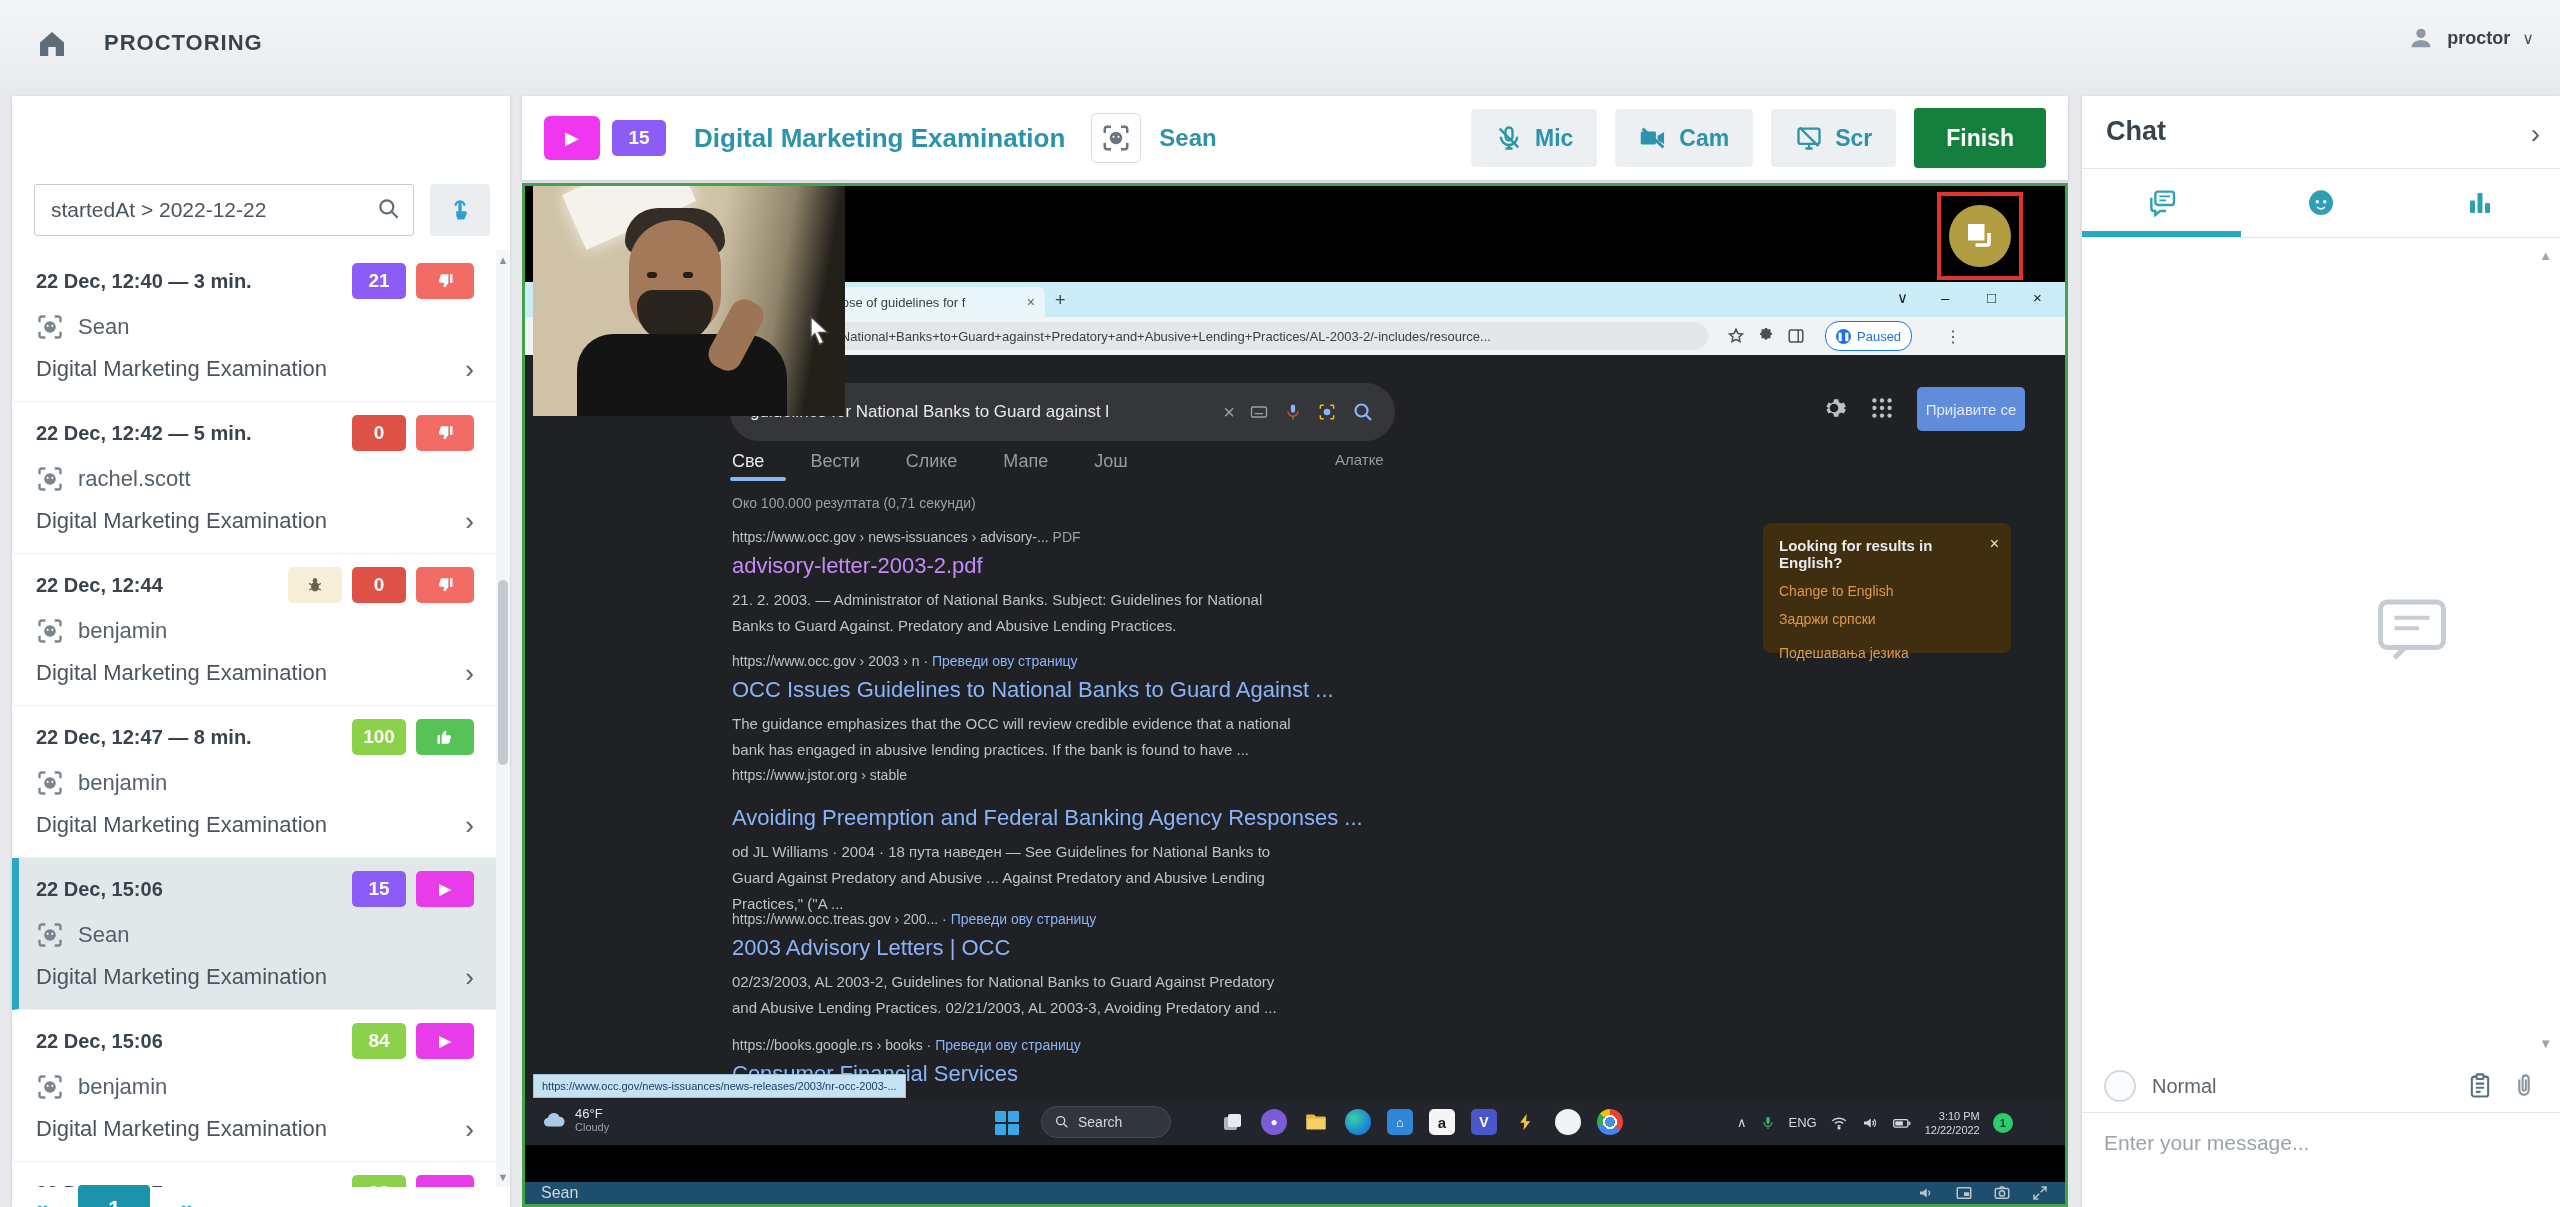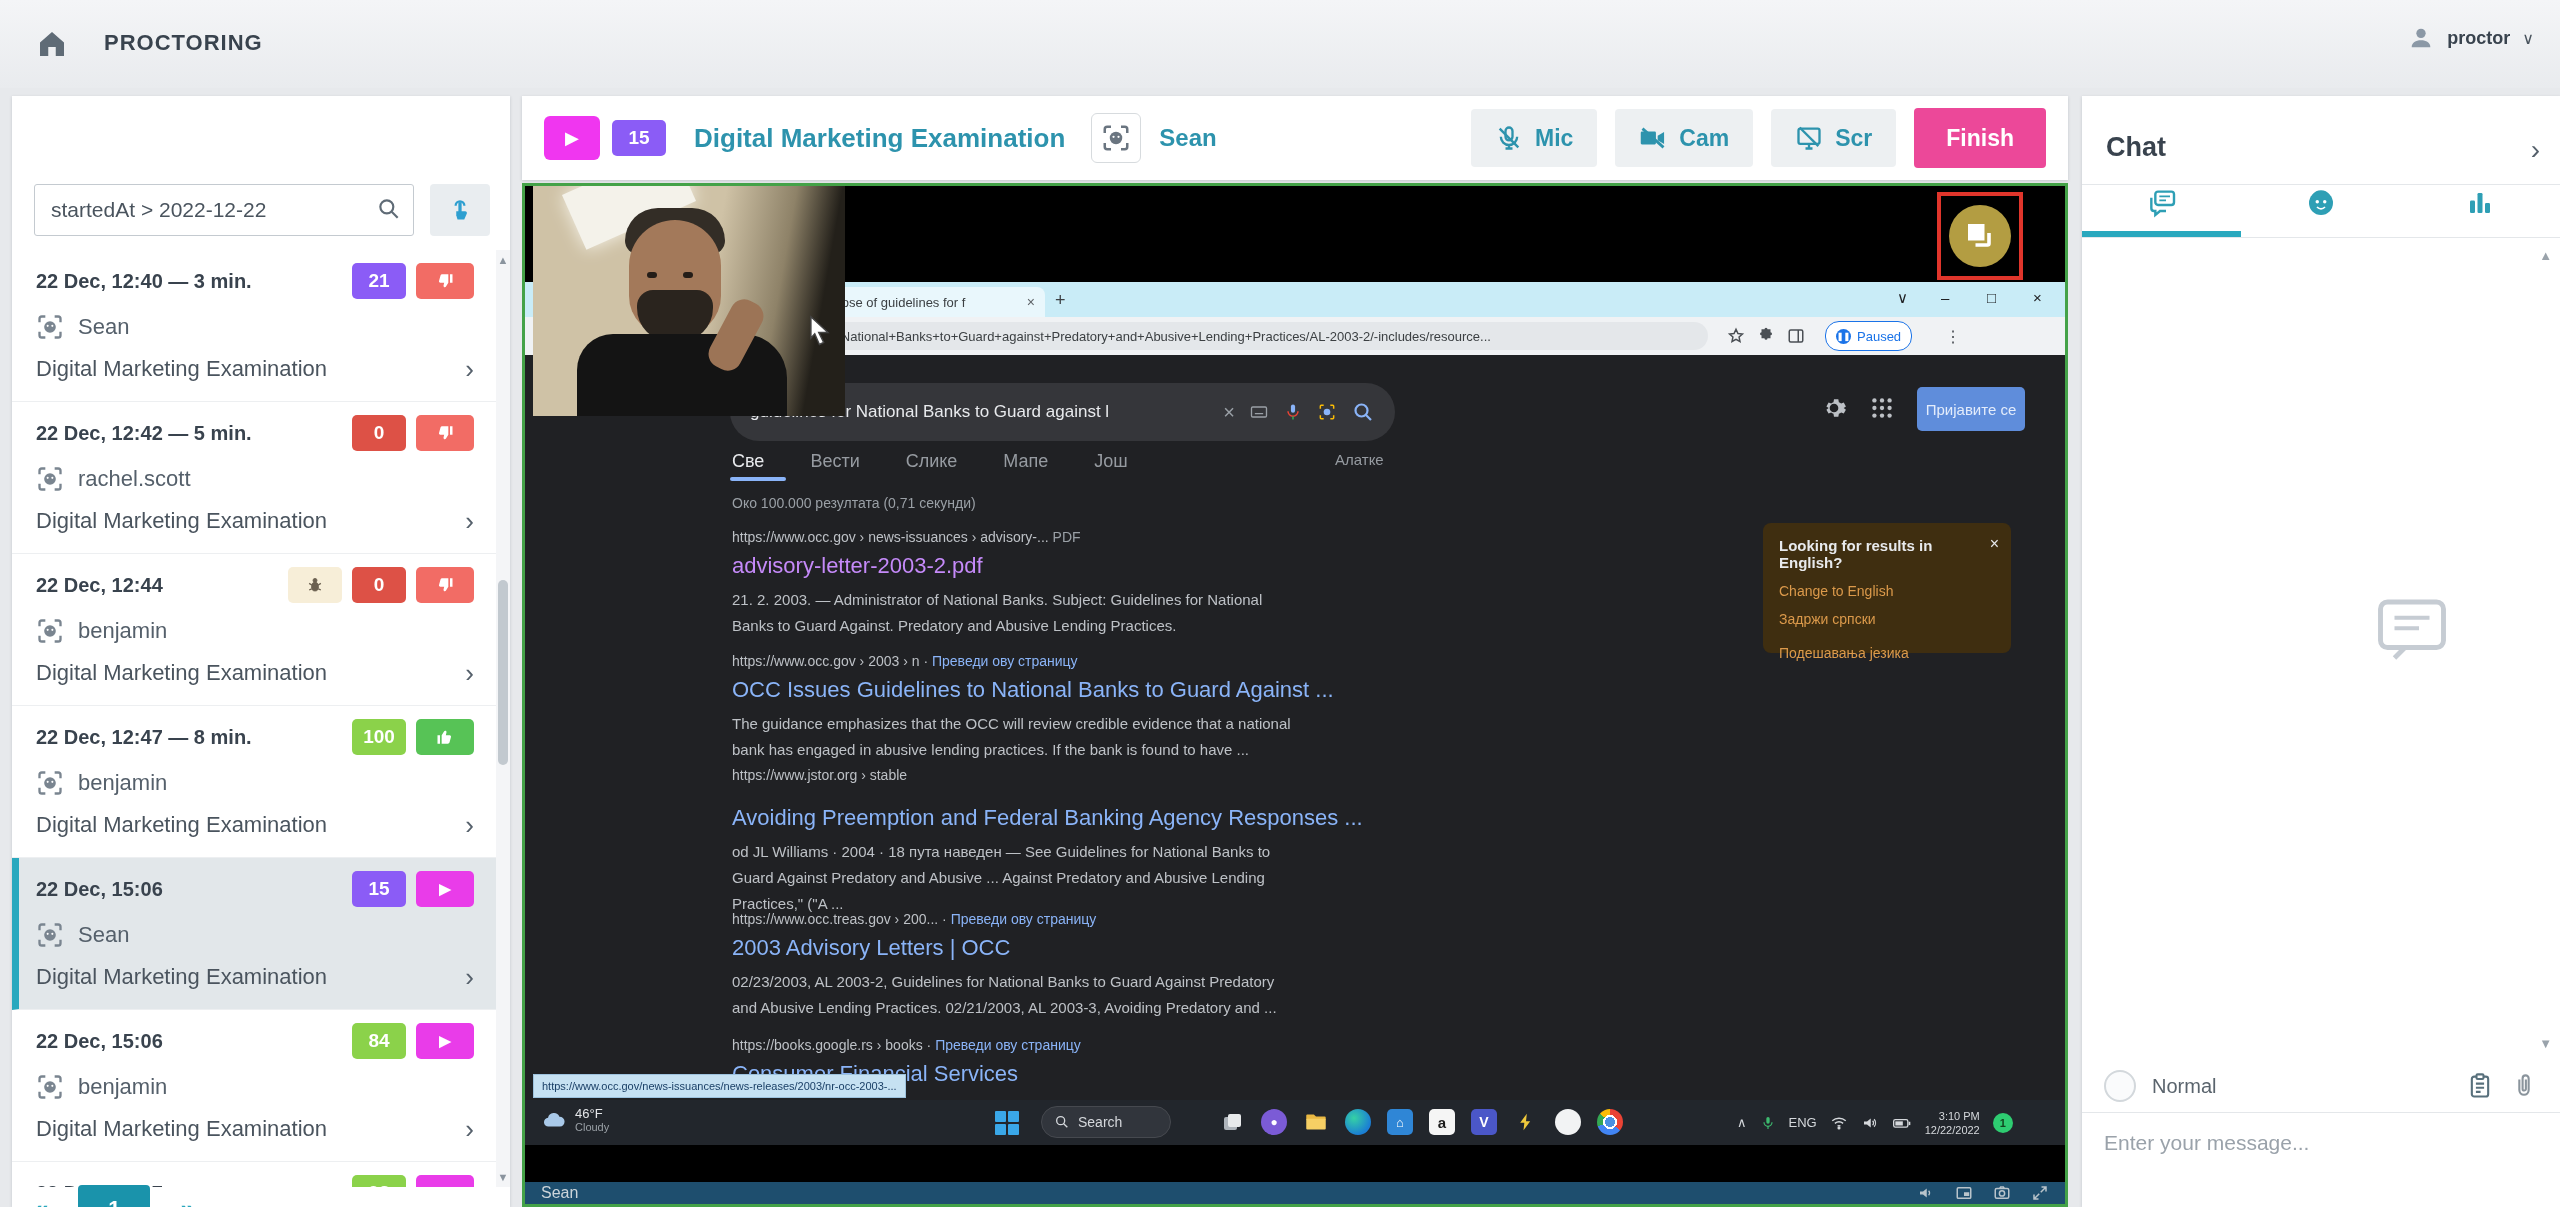--- a/index.html
+++ b/index.html
@@ -70,21 +70,21 @@
   #sb-play{width:56px;height:44px;background:#f036f0;border-radius:6px;color:#fff;font-size:18px;
     display:flex;align-items:center;justify-content:center;cursor:pointer;}
   #sb-score{margin-left:12px;}
   #sb-title{margin-left:28px;font-size:26px;font-weight:bold;color:#2d93ad;}
   #sb-facebox{margin-left:26px;width:48px;height:48px;border:1px solid #d7dbde;border-radius:6px;background:#fff;
     display:flex;align-items:center;justify-content:center;color:#6a7580;}
   #sb-student{margin-left:18px;font-size:24px;font-weight:bold;color:#2d93ad;}
   .spacer{flex:1;}
   .media-btn{height:58px;padding:0 24px;background:#edf0f2;border-radius:4px;display:flex;align-items:center;gap:12px;
     color:#2d93ad;font-size:23px;font-weight:bold;margin-left:18px;cursor:pointer;}
-  #finish-btn{height:60px;padding:0 32px;background:#ec4899;border-radius:4px;display:flex;align-items:center;
+  #finish-btn{height:60px;padding:0 32px;background:#15803d;border-radius:4px;display:flex;align-items:center;
     color:#fff;font-size:23px;font-weight:bold;margin-left:18px;cursor:pointer;}
 
   
   #video-area{left:522px;top:183px;width:1546px;height:1024px;box-sizing:border-box;
     border:3px solid #44a248;background:#000;}
   #video-inner{position:absolute;left:0;top:0;width:1540px;height:1018px;overflow:hidden;}
 
   
   #webcam{left:8px;top:0px;width:312px;height:230px;background:linear-gradient(100deg,#cfc2a6 55%,#8e8268 75%,#23201a 88%);
     overflow:hidden;z-index:30;}
@@ -173,21 +173,21 @@
     display:flex;align-items:center;justify-content:center;}
 
   
   #player-bar{left:0;top:996px;width:1540px;height:22px;background:#1e4e6e;display:flex;align-items:center;
     padding:0 16px;box-sizing:border-box;}
   #player-name{font-size:16px;color:#cdd5da;}
   #player-icons{margin-left:auto;display:flex;gap:20px;color:#b9c4cb;}
 
   
   #chat{left:2082px;top:96px;width:478px;height:1111px;}
-  #chat-head{left:0;top:0;width:100%;height:72px;border-bottom:1px solid #e4e7ea;margin-top:16px;}
+  #chat-head{left:0;top:0;width:100%;height:72px;border-bottom:1px solid #e4e7ea;}
   #chat-title{left:24px;top:20px;font-size:27px;font-weight:bold;color:#39434e;}
   #chat-expand{right:20px;top:22px;font-size:28px;color:#55606b;cursor:pointer;}
   #chat-tabs{left:0;top:73px;width:100%;height:68px;display:flex;border-bottom:1px solid #e4e7ea;}
   .chat-tab{flex:1;display:flex;align-items:center;justify-content:center;color:#2e9fb5;cursor:pointer;position:relative;}
   #chat-tab-underline{position:absolute;left:0;top:135px;width:159px;height:6px;background:#29a8be;}
   #chat-scroll-up{right:8px;top:152px;font-size:13px;color:#9aa3ab;cursor:pointer;}
   #chat-scroll-down{right:8px;top:940px;font-size:13px;color:#9aa3ab;cursor:pointer;}
   #chat-empty-icon{left:288px;top:492px;color:#c6ccd3;}
   #chat-toolbar{left:0;top:966px;width:100%;height:48px;display:flex;align-items:center;padding:0 22px;box-sizing:border-box;gap:16px;}
   #mode-toggle{width:28px;height:28px;border-radius:50%;border:2px solid #d3d8dc;background:#fafbfc;cursor:pointer;}

